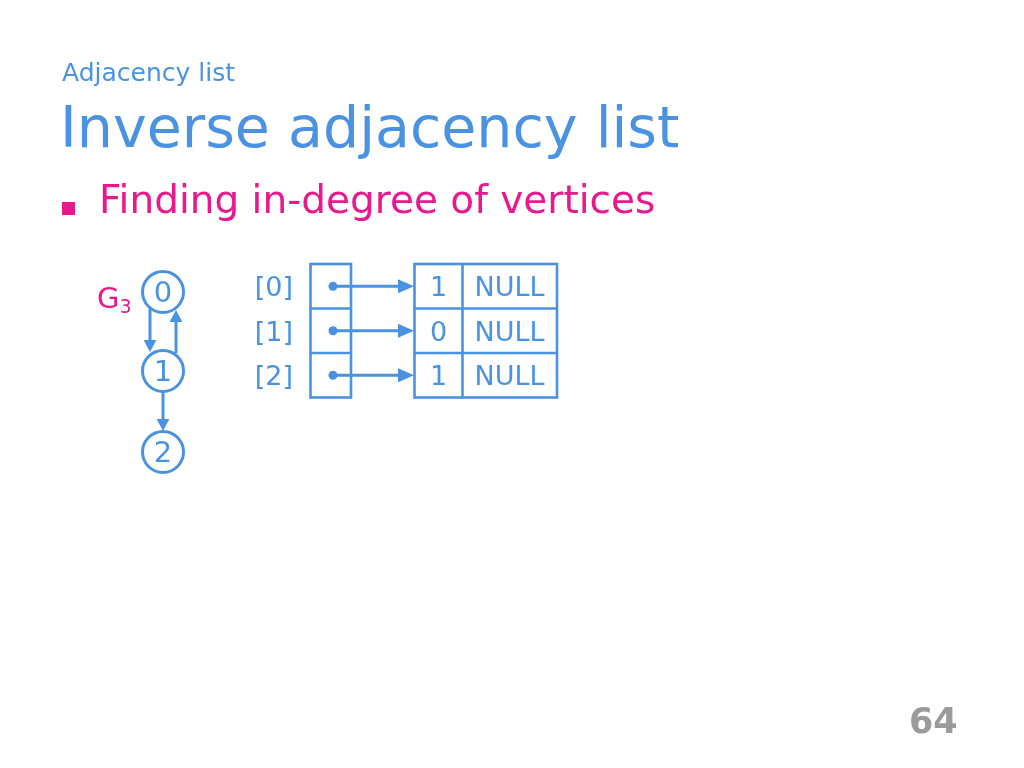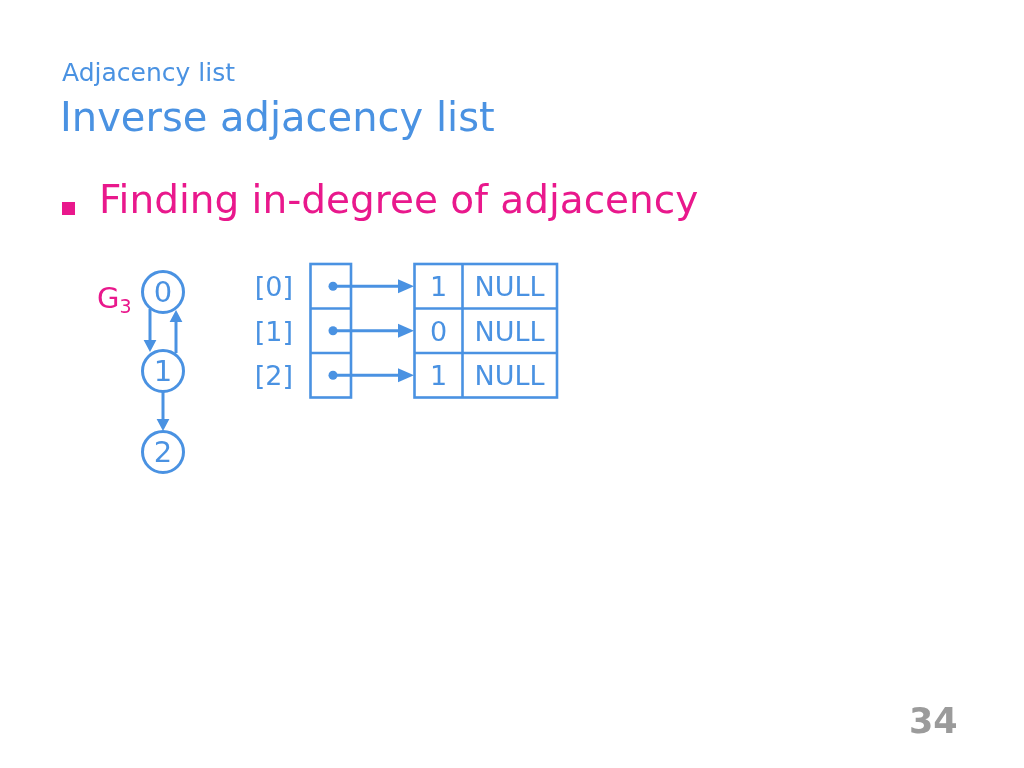--- a/index.html
+++ b/index.html
@@ -17,21 +17,21 @@
   }
   .slide { position: relative; width: 902px; height: 768px; background: var(--background); }
 
   .eyebrow {
     position: absolute; left: 62px; top: 58px;
     font-size: 25px; color: var(--blue);
     letter-spacing: 0px;
   }
   .title {
     position: absolute; left: 60px; top: 94px;
-    font-size: 40px; font-weight: normal; color: var(--blue);
+    font-size: 57px; font-weight: normal; color: var(--blue);
     letter-spacing: 0px; white-space: nowrap;
   }
   .bullet-row {
     position: absolute; left: 62px; top: 177px;
     display: flex; align-items: flex-start;
   }
   .bullet-square {
     width: 13px; height: 13px; background: var(--pink);
     margin-top: 25px; flex: 0 0 auto;
   }
@@ -69,21 +69,21 @@
 </head>
 <body>
 
 <div class="slide">
 
   <div class="eyebrow">Adjacency list</div>
   <h1 class="title">Inverse adjacency list</h1>
 
   <div class="bullet-row">
     <span class="bullet-square"></span>
-    <span class="bullet-text">Finding in-degree of adjacency</span>
+    <span class="bullet-text">Finding in-degree of vertices</span>
   </div>
 
   <div class="graph-label"><span>G</span><sub>3</sub></div>
 
   <svg class="diagram" width="1024" height="768" viewBox="0 0 1024 768" xmlns="http://www.w3.org/2000/svg">
 
     <g>
       <line class="edge" x1="150" y1="309" x2="150" y2="341"></line>
       <polygon class="arrowhead" points="150,352 143.6,340 156.4,340"></polygon>
     </g>
@@ -145,14 +145,14 @@
     <text class="t" x="438.5" y="296" text-anchor="middle">1</text>
     <text class="t" x="509.5" y="296" text-anchor="middle">NULL</text>
 
     <text class="t" x="438.5" y="340.5" text-anchor="middle">0</text>
     <text class="t" x="509.5" y="340.5" text-anchor="middle">NULL</text>
 
     <text class="t" x="438.5" y="385" text-anchor="middle">1</text>
     <text class="t" x="509.5" y="385" text-anchor="middle">NULL</text>
   </svg>
 
-  <div class="page-number">34</div>
+  <div class="page-number">64</div>
 </div>
 
 </body></html>

